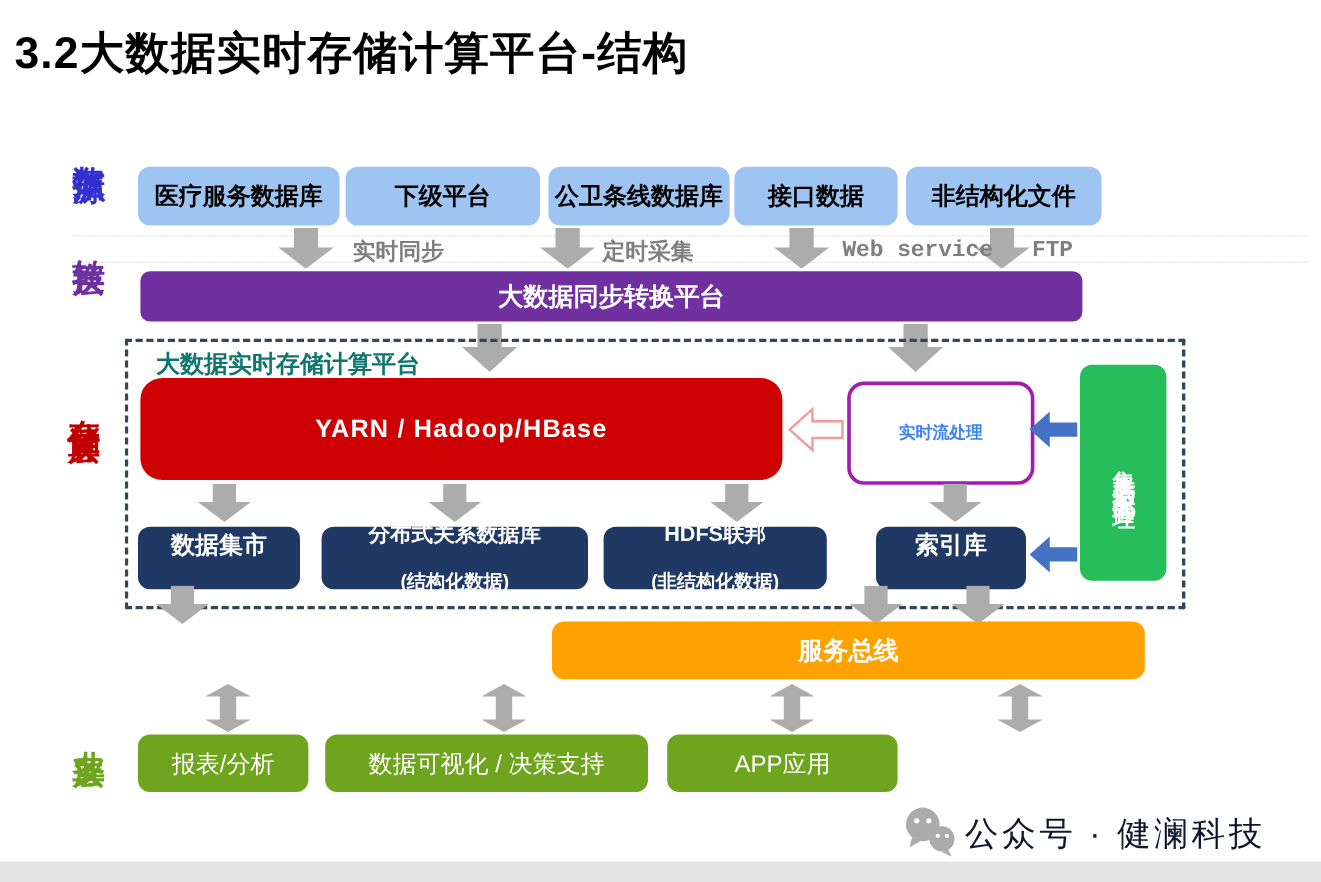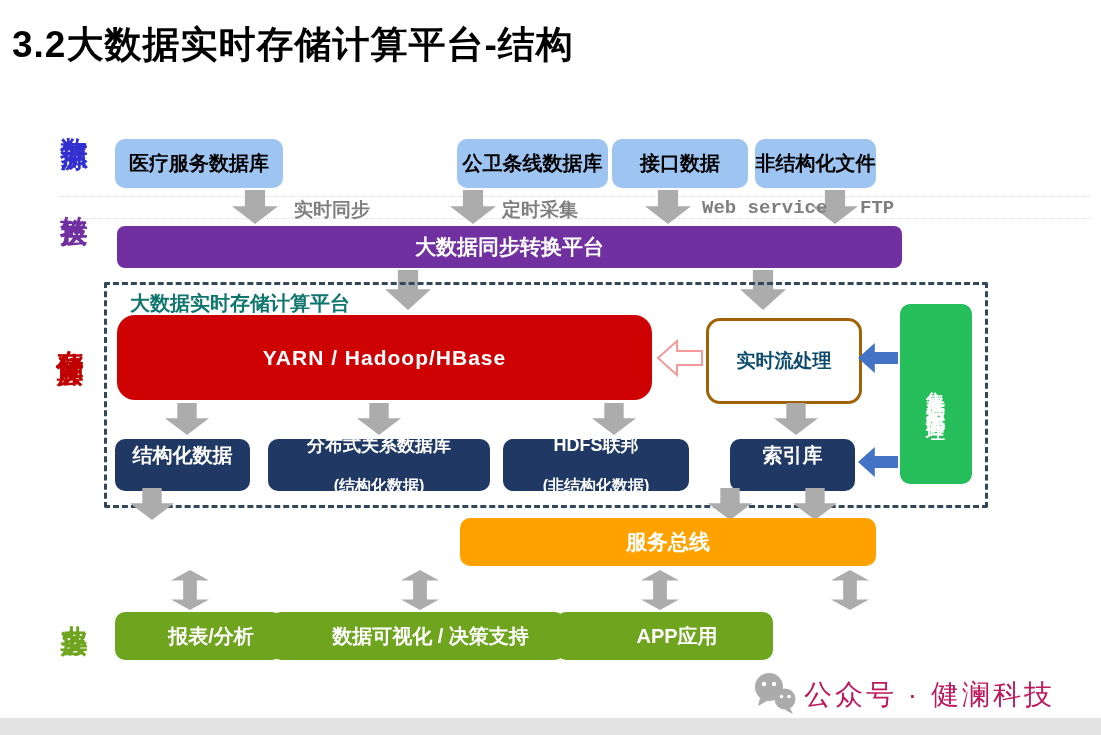--- a/index.html
+++ b/index.html
@@ -38,22 +38,22 @@
   
   .dashed-frame{left:104px;top:282px;width:878px;height:220px;border:3px dashed #33475b;border-radius:2px;}
   .frame-label{left:130px;top:290px;font-size:20px;font-weight:800;color:#0f766e;white-space:nowrap;}
   
   .engine-box{
     left:117px;top:315px;width:535px;height:85px;background:#ce0202;border-radius:18px;
     display:flex;align-items:center;justify-content:center;color:#fff;font-weight:800;font-size:21px;letter-spacing:1px;
   }
   
   .stream-box{
-    left:706px;top:318px;width:150px;height:80px;background:#fff;border:3px solid #a16207;border-radius:14px;
-    display:flex;align-items:center;justify-content:center;color:#0c4a6e;font-weight:800;font-size:19px;white-space:nowrap;
+    left:706px;top:318px;width:150px;height:80px;background:#fff;border:3px solid #a21caf;border-radius:14px;
+    display:flex;align-items:center;justify-content:center;color:#3b82f6;font-weight:800;font-size:14px;white-space:nowrap;
   }
   
   .cluster-box{
     left:900px;top:304px;width:72px;height:180px;background:#26bd5b;border-radius:10px;
     display:flex;align-items:center;justify-content:center;
   }
   .cluster-box span{
     writing-mode:vertical-rl;text-orientation:upright;color:#fff;font-weight:800;font-size:19px;line-height:1;letter-spacing:5px;
   }
   
@@ -71,51 +71,52 @@
   .navy-box .l2{font-size:16px;line-height:1.2;margin-top:20px;}
   .navy-box.single .l1{font-size:20px;}
   
   .orange-box{
     top:518px;height:48px;background:#ffa200;border-radius:10px;
     display:flex;align-items:center;justify-content:center;color:#fff;font-weight:800;font-size:21px;white-space:nowrap;
   }
   
   .green-box{
     top:612px;height:48px;background:#6fa41e;border-radius:10px;
-    display:flex;align-items:center;justify-content:center;color:#fff;font-weight:700;font-size:20px;white-space:nowrap;padding-left:25px;
+    display:flex;align-items:center;justify-content:center;color:#fff;font-weight:400;font-size:20px;white-space:nowrap;
   }
   
   .arr-dbl{
     top:570px;width:38px;height:40px;background:#acacac;
     clip-path:polygon(50% 0,100% 26%,68% 26%,68% 74%,100% 74%,50% 100%,0 74%,32% 74%,32% 26%,0 26%);
   }
   
-  .watermark-text{left:804px;top:676px;font-size:28px;color:#be185d;letter-spacing:3px;white-space:nowrap;}
+  .watermark-text{left:804px;top:676px;font-size:28px;color:#0f172a;letter-spacing:3px;white-space:nowrap;}
   
   .bottom-strip{left:0;top:718px;width:1101px;height:17px;background:#e3e3e3;}
 </style>
 </head>
 <body>
 
 <div id="slide">
 
   <div class="abs title">3.2大数据实时存储计算平台-结构</div>
 
   <div class="abs guide" style="top:196px"></div>
   <div class="abs guide" style="top:218px"></div>
 
   <div class="abs vlabel vl-blue" style="left:60px;top:116px">数据源</div>
   <div class="abs vlabel vl-purple" style="left:60px;top:194px">转换层</div>
   <div class="abs vlabel vl-red" style="left:56px;top:328px">存储计算层</div>
   <div class="abs vlabel vl-green" style="left:60px;top:604px">业务层</div>
 
   <div class="abs src-box" style="left:115px;width:168px">医疗服务数据库</div>
+  <div class="abs src-box" style="left:288px;width:162px">下级平台</div>
   <div class="abs src-box" style="left:457px;width:151px">公卫条线数据库</div>
   <div class="abs src-box" style="left:612px;width:136px">接口数据</div>
-  <div class="abs src-box" style="left:755px;width:121px">非结构化文件</div>
+  <div class="abs src-box" style="left:755px;width:163px">非结构化文件</div>
 
   <div class="abs arr-down" style="left:232px;top:190px;width:46px;height:34px"></div>
   <div class="abs arr-down" style="left:450px;top:190px;width:46px;height:34px"></div>
   <div class="abs arr-down" style="left:645px;top:190px;width:46px;height:34px"></div>
   <div class="abs arr-down" style="left:812px;top:190px;width:46px;height:34px"></div>
   <div class="abs sync-label" style="left:294px">实时同步</div>
   <div class="abs sync-label" style="left:502px">定时采集</div>
   <div class="abs sync-label" style="left:702px">Web service</div>
   <div class="abs sync-label" style="left:860px">FTP</div>
 
@@ -141,41 +142,41 @@
   <div class="abs cluster-box">
     <span>集群监控配管理</span>
   </div>
 
   <div class="abs arr-down" style="left:165px;top:403px;width:44px;height:32px"></div>
   <div class="abs arr-down" style="left:357px;top:403px;width:44px;height:32px"></div>
   <div class="abs arr-down" style="left:592px;top:403px;width:44px;height:32px"></div>
   <div class="abs arr-down" style="left:774px;top:403px;width:44px;height:32px"></div>
 
   <div class="abs navy-box single" style="left:115px;width:135px">
-    <span class="l1">结构化数据</span>
+    <span class="l1">数据集市</span>
     <span class="l2"></span>
   </div>
   <div class="abs navy-box" style="left:268px;width:222px">
     <span class="l1">分布式关系数据库</span>
     <span class="l2">(结构化数据)</span>
   </div>
   <div class="abs navy-box" style="left:503px;width:186px">
     <span class="l1">HDFS联邦</span>
     <span class="l2">(非结构化数据)</span>
   </div>
   <div class="abs navy-box single" style="left:730px;width:125px">
     <span class="l1">索引库</span>
     <span class="l2"></span>
   </div>
 
   <div class="abs arr-down" style="left:130px;top:488px;width:44px;height:32px"></div>
   <div class="abs arr-down" style="left:708px;top:488px;width:44px;height:32px"></div>
   <div class="abs arr-down" style="left:793px;top:488px;width:44px;height:32px"></div>
 
-  <div class="abs orange-box" style="left:460px;width:416px">服务总线</div>
+  <div class="abs orange-box" style="left:460px;width:494px">服务总线</div>
 
   <div class="abs arr-dbl" style="left:171px"></div>
   <div class="abs arr-dbl" style="left:401px"></div>
   <div class="abs arr-dbl" style="left:641px"></div>
   <div class="abs arr-dbl" style="left:831px"></div>
 
   <div class="abs green-box" style="left:115px;width:142px">报表/分析</div>
   <div class="abs green-box" style="left:271px;width:269px">数据可视化 / 决策支持</div>
   <div class="abs green-box" style="left:556px;width:192px">APP应用</div>
 

